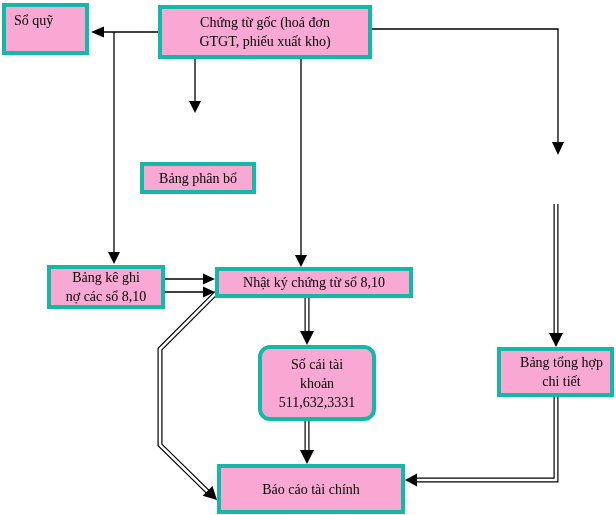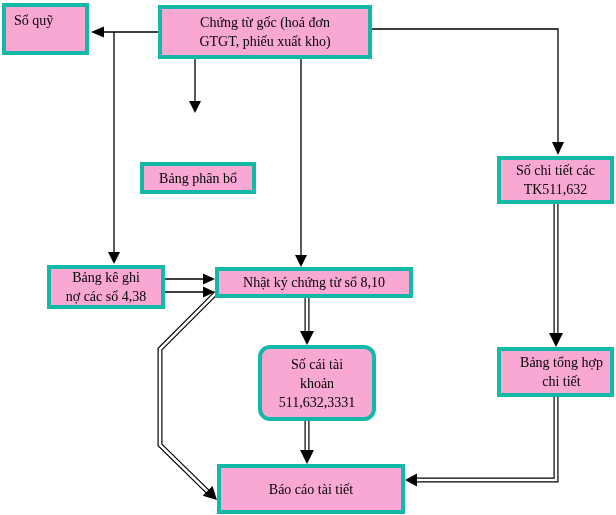--- a/index.html
+++ b/index.html
@@ -106,30 +106,28 @@
     </g>
   </svg>
 
   <div class="node" id="n-so-quy">Sổ quỹ</div>
 
   <div class="node" id="n-chung-tu-goc">Chứng từ gốc (hoá đơn
 GTGT, phiếu xuất kho)</div>
 
   <div class="node" id="n-bang-phan-bo">Bảng phân bổ</div>
 
-  <div class="node" id="n-so-chi-tiet">Số chi tiết các
-TK511,632</div>
 
   <div class="node" id="n-bang-ke">Bảng kê ghi
-nợ các sổ 4,38</div>
+nợ các sổ 8,10</div>
 
   <div class="node" id="n-nhat-ky">Nhật ký chứng từ sổ 8,10</div>
 
   <div class="node" id="n-so-cai">Số cái tài
 khoản
 511,632,3331</div>
 
   <div class="node" id="n-bang-tong-hop">Bảng tổng hợp
 chi tiết</div>
 
-  <div class="node" id="n-bao-cao">Báo cáo tài tiết</div>
+  <div class="node" id="n-bao-cao">Báo cáo tài chính</div>
 
 </div>
 
 </body></html>

